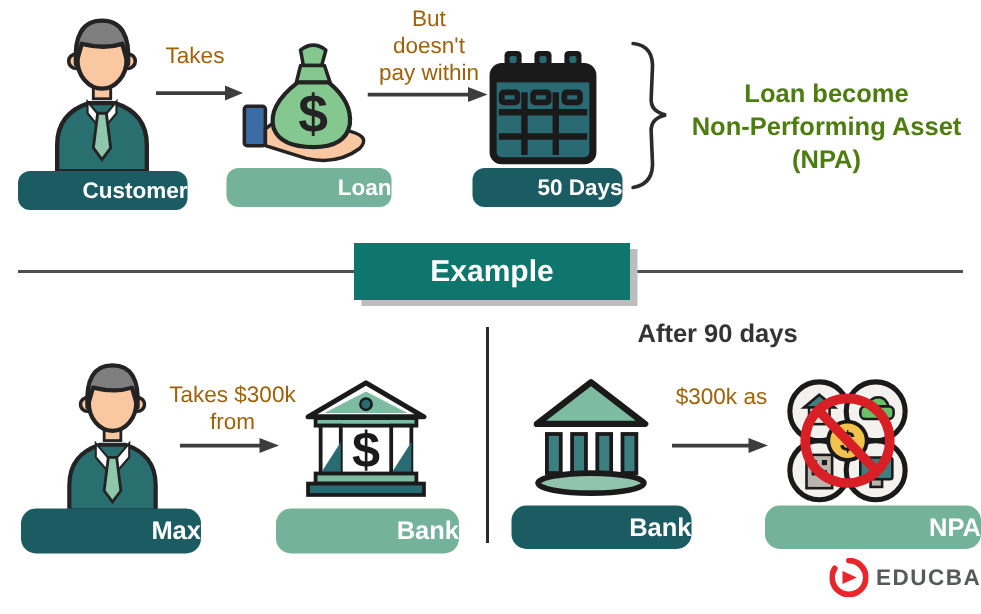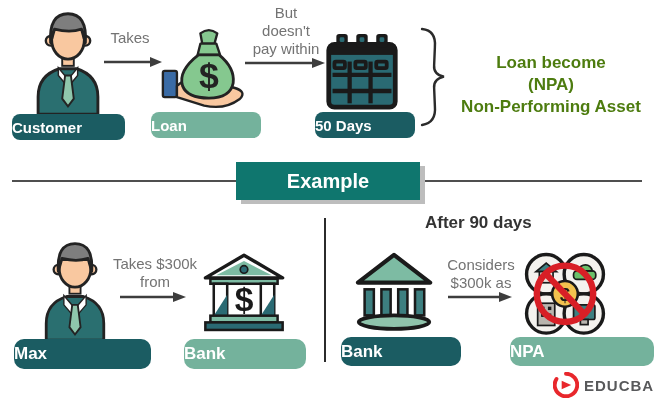--- a/index.html
+++ b/index.html
@@ -8,33 +8,33 @@
     position: relative;
     width: 654px; height: 409px;
     background: #ffffff;
     overflow: hidden;
   }
   .abs { position: absolute; }
 
   
   .badge {
     position: absolute;
-    display: flex; align-items: center; justify-content: flex-start;
+    display: flex; align-items: center; justify-content: flex-end;
     color: #ffffff; font-weight: bold;
     border-radius: 8px;
   }
   .badge.dark  { background: #1b5c62; }
   .badge.light { background: #74b29c; }
   .badge.sm { height: 26px; font-size: 15px; }
   .badge.lg { height: 30px; font-size: 17px; border-radius: 10px; }
 
   
   .caption {
     position: absolute;
-    color: #737373; font-size: 15px; line-height: 18px;
+    color: #a16207; font-size: 15px; line-height: 18px;
     text-align: center;
   }
   .caption span { display: block; }
 
   .arrow { position: absolute; }
 
   
   .result-text {
     position: absolute;
     color: #4d7c0f; font-weight: bold; font-size: 17px; line-height: 22px;
@@ -141,41 +141,41 @@
   <div class="badge dark sm" style="left:315px; top:112px; width:100px;">
     <span>50 Days</span>
   </div>
 
   <svg class="abs" style="left:416px; top:14px;" width="34" height="126" viewBox="0 0 45 135">
     <path d="M8,4 Q27,6 25,28 L24,52 Q23,64 37,67 Q23,70 24,82 L25,106 Q27,128 8,131" fill="none" stroke="#2b2b2b" stroke-width="3.2" stroke-linecap="round"></path>
   </svg>
 
   <div class="result-text" style="left:448px; top:52px; width:206px;">
     <span>Loan become</span>
+    <span>Non-Performing Asset</span>
     <span>(NPA)</span>
-    <span>Non-Performing Asset</span>
   </div>
 
   <div class="hline" style="left:12px; top:180px; width:630px;"></div>
   <div class="example-box" style="left:236px; top:162px; width:184px; height:38px;">
     <span>Example</span>
   </div>
 
   <svg class="abs" style="left:34px; top:238px;" width="82" height="104" viewBox="0 0 84 112">
     <path d="M11,110 L11,92 Q11,70 33,63 L51,63 Q73,70 73,92 L73,110 Z" fill="#2a6f70" stroke="#232323" stroke-width="3" stroke-linejoin="round"></path>
     <path d="M30,62 L42,76 L54,62 L54,72 L42,86 L30,72 Z" fill="#ffffff" stroke="#232323" stroke-width="1.5"></path>
     <polygon points="39,72 45,72 48,96 42,104 36,96" fill="#8fc7ac" stroke="#232323" stroke-width="2"></polygon>
     <rect x="36" y="46" width="12" height="14" fill="#f9c8a0" stroke="#232323" stroke-width="2"></rect>
     <circle cx="24" cy="34" r="5" fill="#f9c8a0" stroke="#232323" stroke-width="2.5"></circle>
     <circle cx="60" cy="34" r="5" fill="#f9c8a0" stroke="#232323" stroke-width="2.5"></circle>
     <ellipse cx="42" cy="33" rx="17" ry="20" fill="#f9c8a0" stroke="#232323" stroke-width="3"></ellipse>
     <path d="M24,36 Q22,6 42,6 Q62,6 60,36 L56,22 Q44,26 28,22 Z" fill="#7e7e7e" stroke="#232323" stroke-width="3" stroke-linejoin="round"></path>
   </svg>
 
-  <div class="badge dark lg" style="left:14px; top:339px; width:137px;">
+  <div class="badge dark lg" style="left:14px; top:339px; width:120px;">
     <span>Max</span>
   </div>
 
   <div class="caption" style="left:104px; top:255px; width:102px;">
     <span>Takes $300k</span>
     <span>from</span>
   </div>
   <svg class="arrow" style="left:120px; top:291px;" width="66" height="12" viewBox="0 0 66 12">
     <line x1="0" y1="6" x2="54" y2="6" stroke="#3d3d3d" stroke-width="2.5"></line>
     <polygon points="53,1 66,6 53,11" fill="#3d3d3d"></polygon>
@@ -214,21 +214,20 @@
       <rect x="75" y="46" width="11" height="31"></rect>
     </g>
     <ellipse cx="50" cy="85" rx="42" ry="8" fill="#8fc3ab" stroke="#1a1a1a" stroke-width="4.5"></ellipse>
   </svg>
 
   <div class="badge dark lg" style="left:341px; top:337px; width:120px; height:29px;">
     <span>Bank</span>
   </div>
 
   <div class="caption" style="left:438px; top:256px; width:86px;">
-    <span>Considers</span>
     <span>$300k as</span>
   </div>
   <svg class="arrow" style="left:448px; top:291px;" width="64" height="12" viewBox="0 0 64 12">
     <line x1="0" y1="6" x2="52" y2="6" stroke="#3d3d3d" stroke-width="2.5"></line>
     <polygon points="51,1 64,6 51,11" fill="#3d3d3d"></polygon>
   </svg>
 
   <svg class="abs" style="left:524px; top:248px;" width="82" height="90" viewBox="0 0 96 104">
     <g fill="#f4f2ee" stroke="#1a1a1a" stroke-width="4">
       <circle cx="26" cy="30" r="23"></circle>

